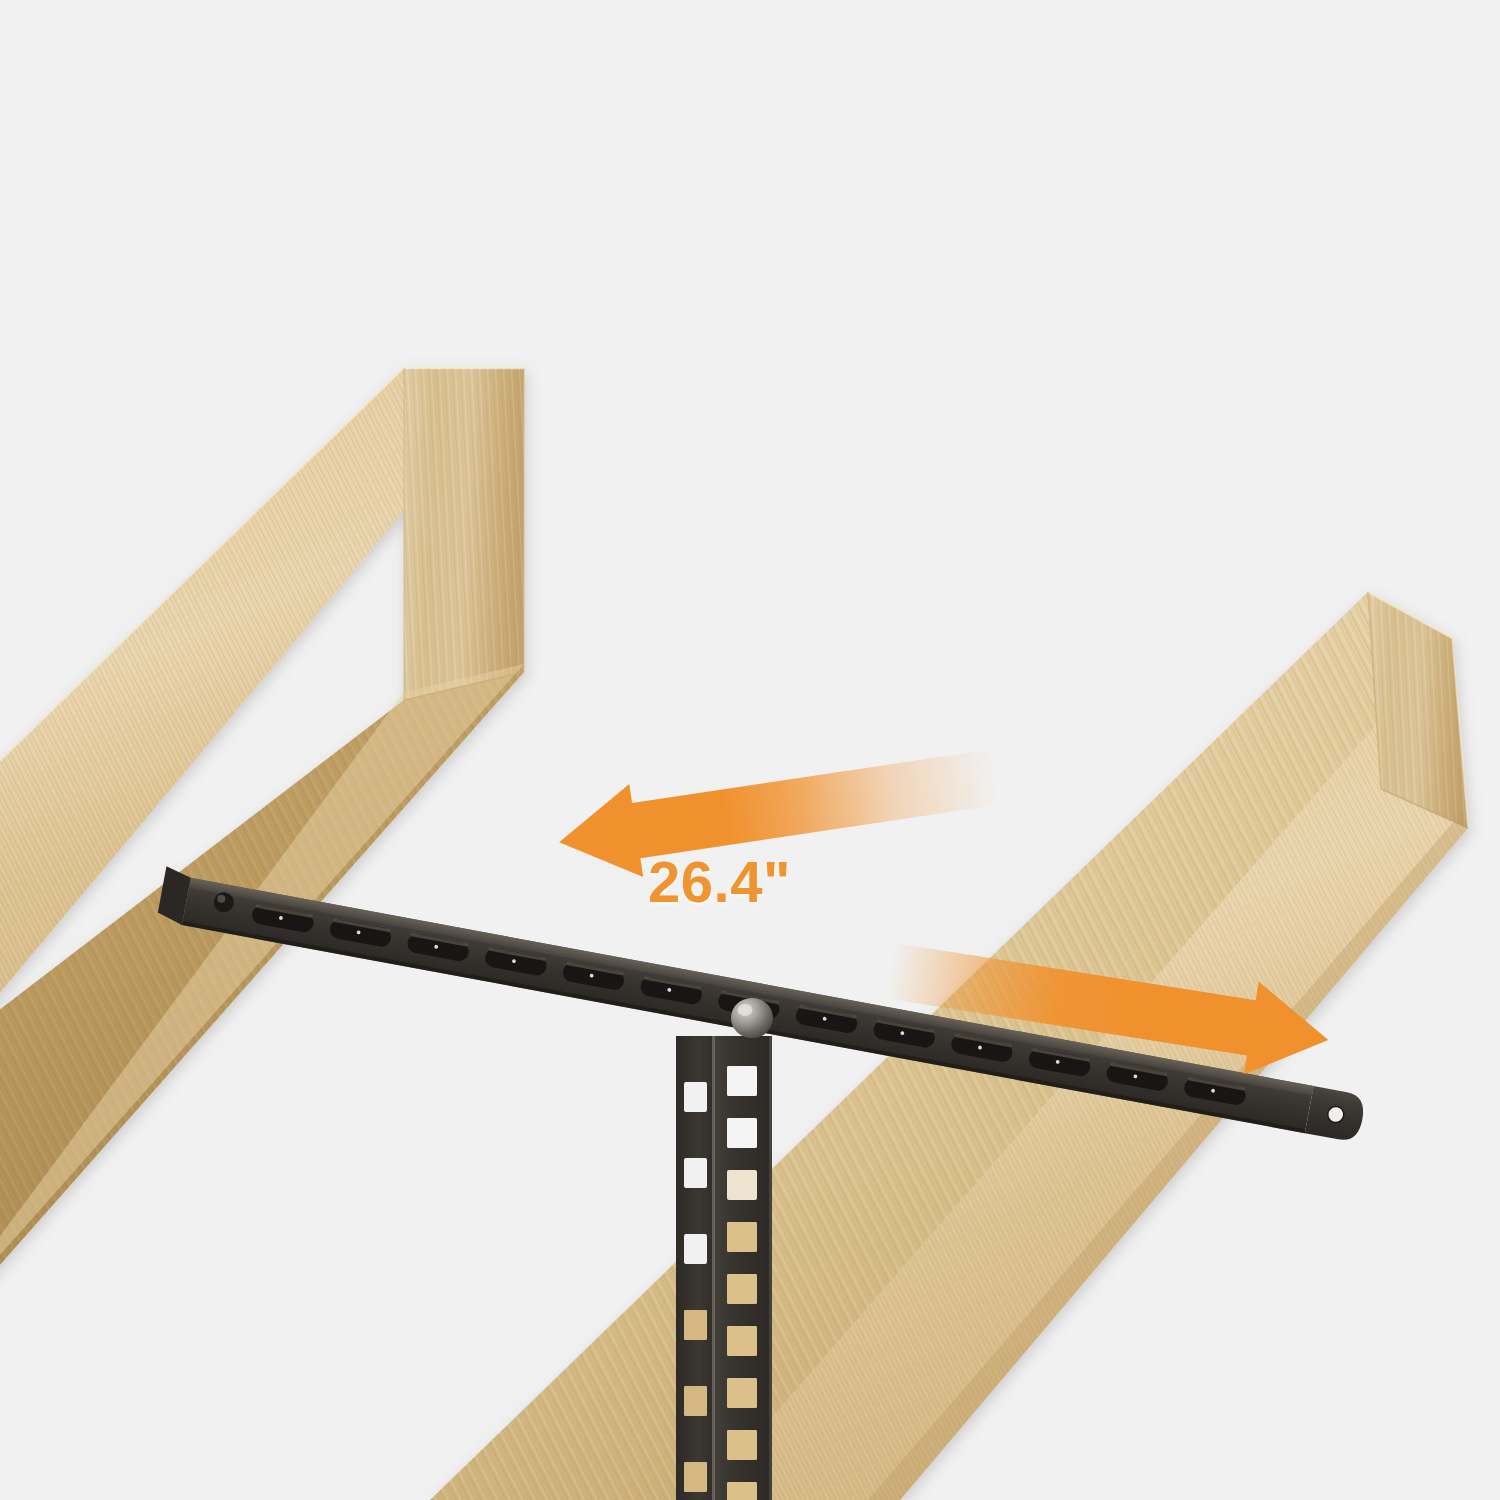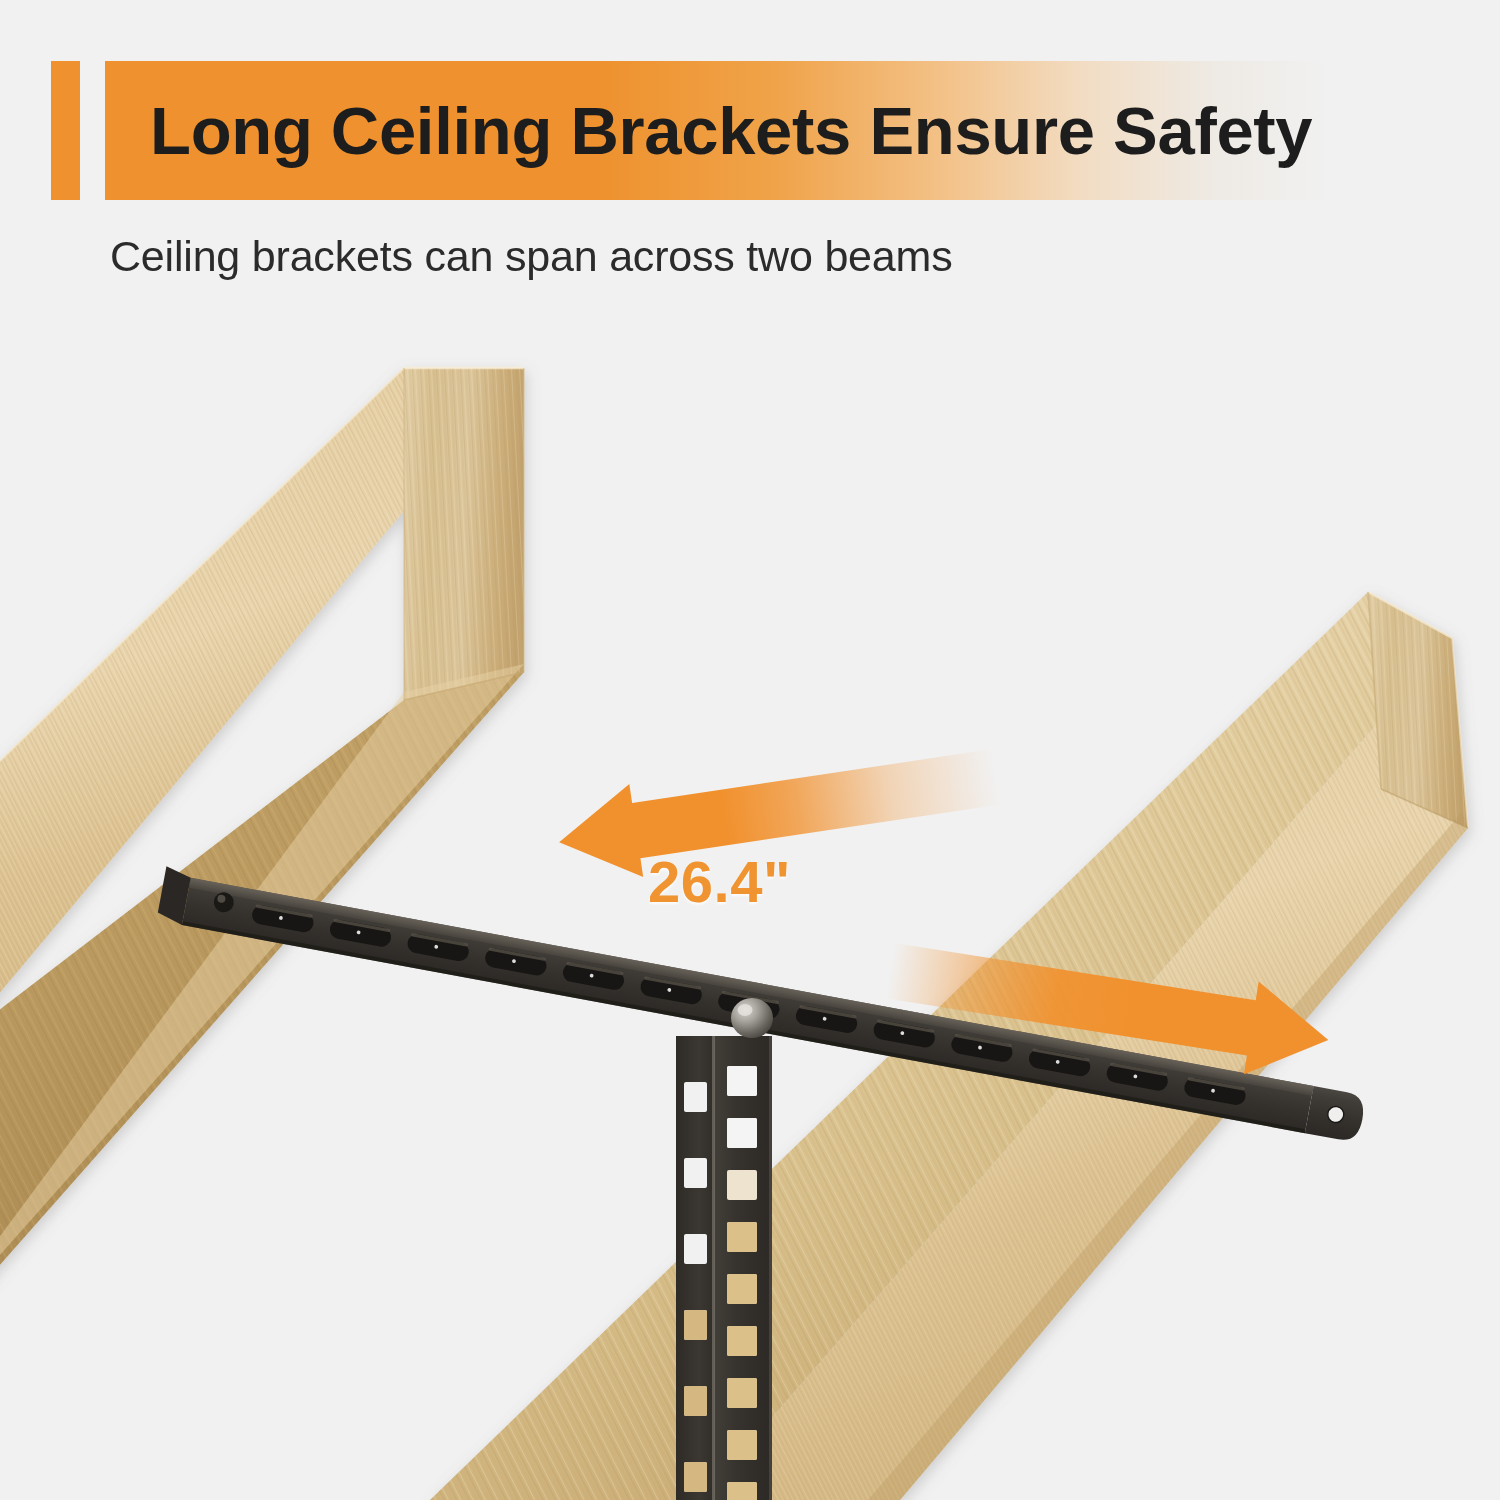--- a/index.html
+++ b/index.html
@@ -395,22 +395,16 @@
 
       <g>
         <g transform="rotate(9 1050 995)">
           <path d="M 1254,968 L 1254,949 L 1332,996 L 1254,1043 L 1254,1024
                    L 888,1024 L 888,968 Z" fill="url(#arrowRightFade)"></path>
         </g>
       </g>
     </svg>
   </div>
 
-  <div id="header-block">
-    <div id="accent-bar"></div>
-    <div id="title-band"></div>
-    <div id="title-text">Long Ceiling Brackets Ensure Safety</div>
-    <div id="subtitle-text">Ceiling brackets can span across two beams</div>
-  </div>
 
   <div id="dimension-label" style="color: rgb(239, 148, 49);">26.4"</div>
 
 </div>
 
 </body></html>

